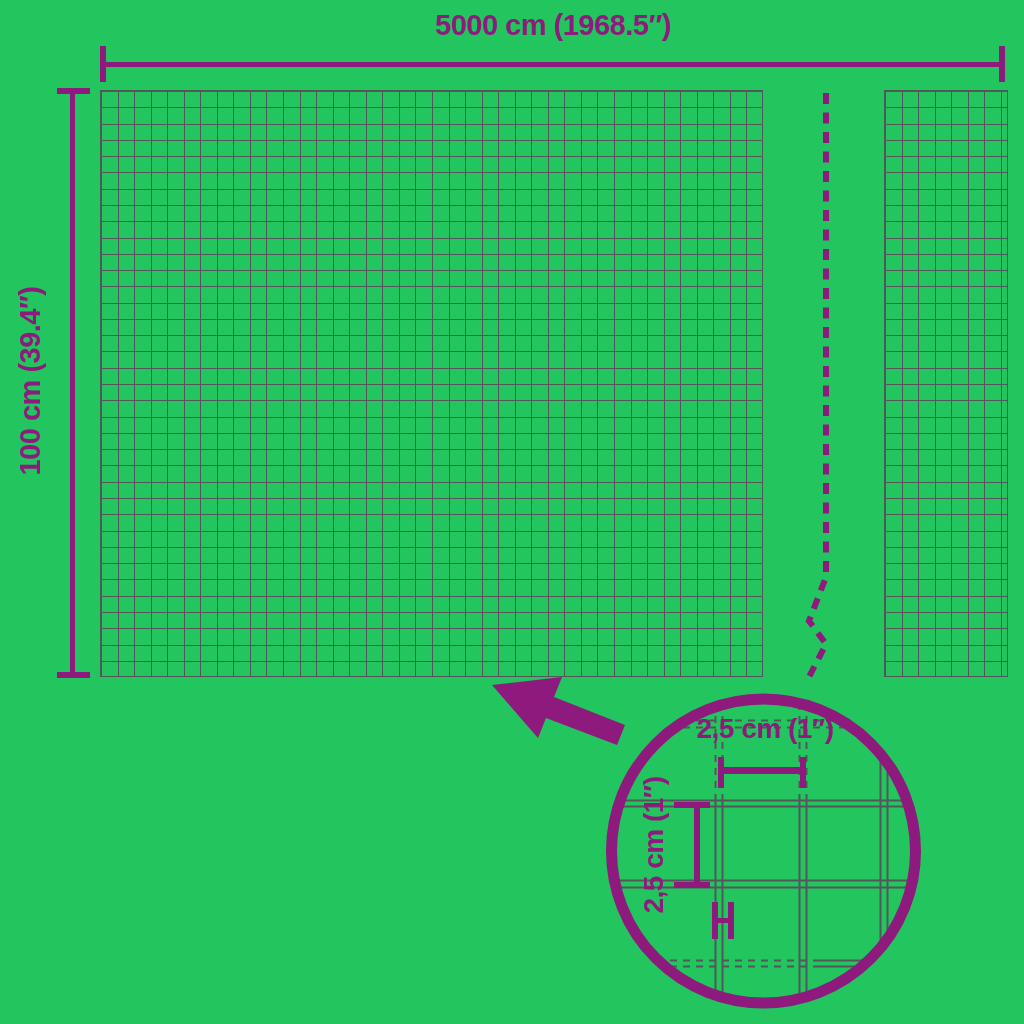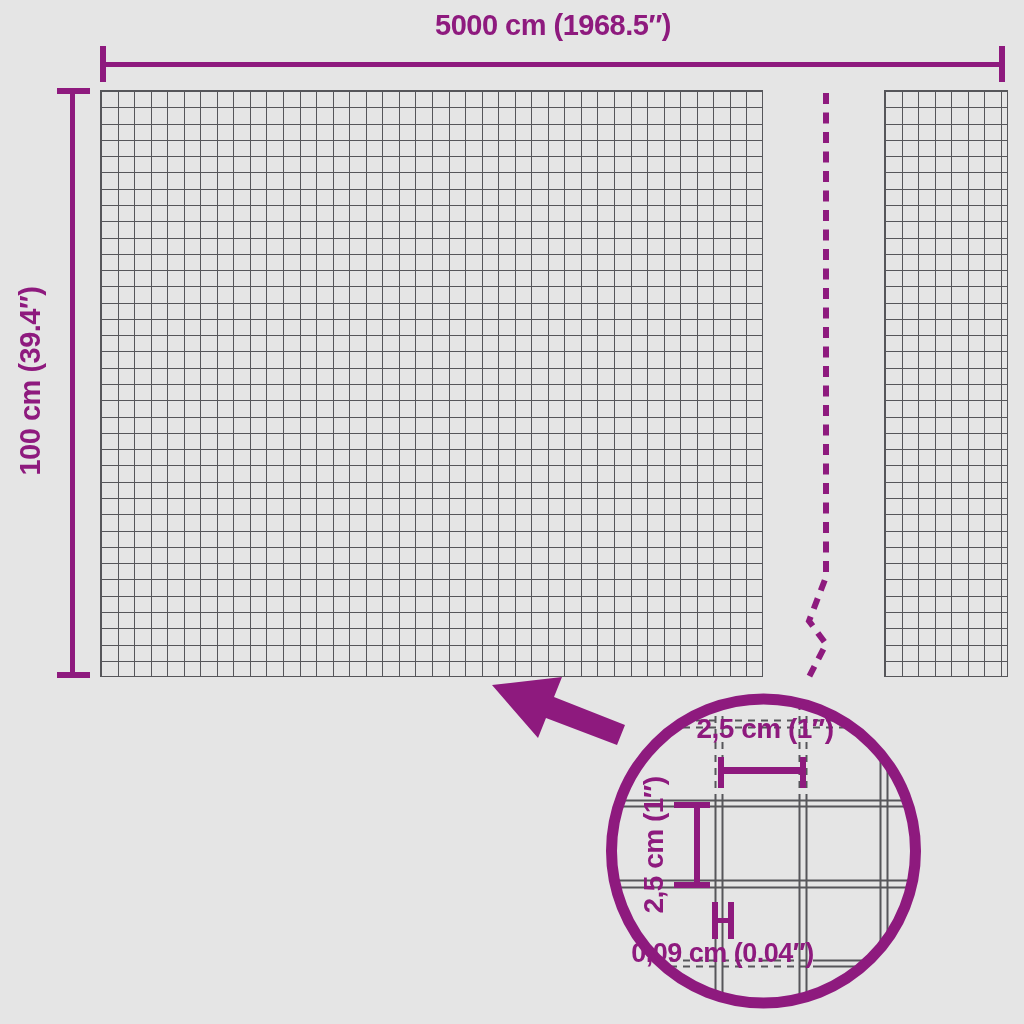--- a/index.html
+++ b/index.html
@@ -1,17 +1,17 @@
 <!DOCTYPE html>
 <html><head>
 <meta charset="utf-8">
 <style>
   html,body{margin:0;padding:0;background:#fff;}
   .canvas{
-    position:relative;width:1024px;height:1024px;background:#e5e5e5;
+    position:relative;width:1024px;height:1024px;background:#22c55e;
     overflow:hidden;font-family:"Liberation Sans",sans-serif;
   }
   .dim-label{
     position:absolute;color:#8e1a7e;font-weight:bold;font-size:29px;
     letter-spacing:-0.5px;text-align:center;white-space:nowrap;line-height:1.1;
   }
   .rot{transform:rotate(-90deg);transform-origin:center center;}
   .bar{position:absolute;background:#8e1a7e;}
   .mesh{
     position:absolute;border:1px solid #56565a;box-sizing:border-box;
@@ -93,15 +93,14 @@
   <div class="bar" style="left:800px;top:757px;width:6px;height:31px;"></div>
 
   <div class="detail-label rot" style="left:557px;top:832px;width:190px;height:26px;">2,5 cm (1″)</div>
   <div class="bar" style="left:694px;top:806px;width:6px;height:78px;"></div>
   <div class="bar" style="left:674px;top:802px;width:36px;height:6px;"></div>
   <div class="bar" style="left:674px;top:882px;width:36px;height:6px;"></div>
 
   <div class="bar" style="left:712px;top:902px;width:6px;height:37px;"></div>
   <div class="bar" style="left:728px;top:902px;width:6px;height:37px;"></div>
   <div class="bar" style="left:712px;top:918px;width:22px;height:5px;"></div>
-  <div class="detail-label" style="left:595px;top:939px;width:255px;font-size:27px;">0,09 cm (0.04″)</div>
 
 </div>
 
 </body></html>

